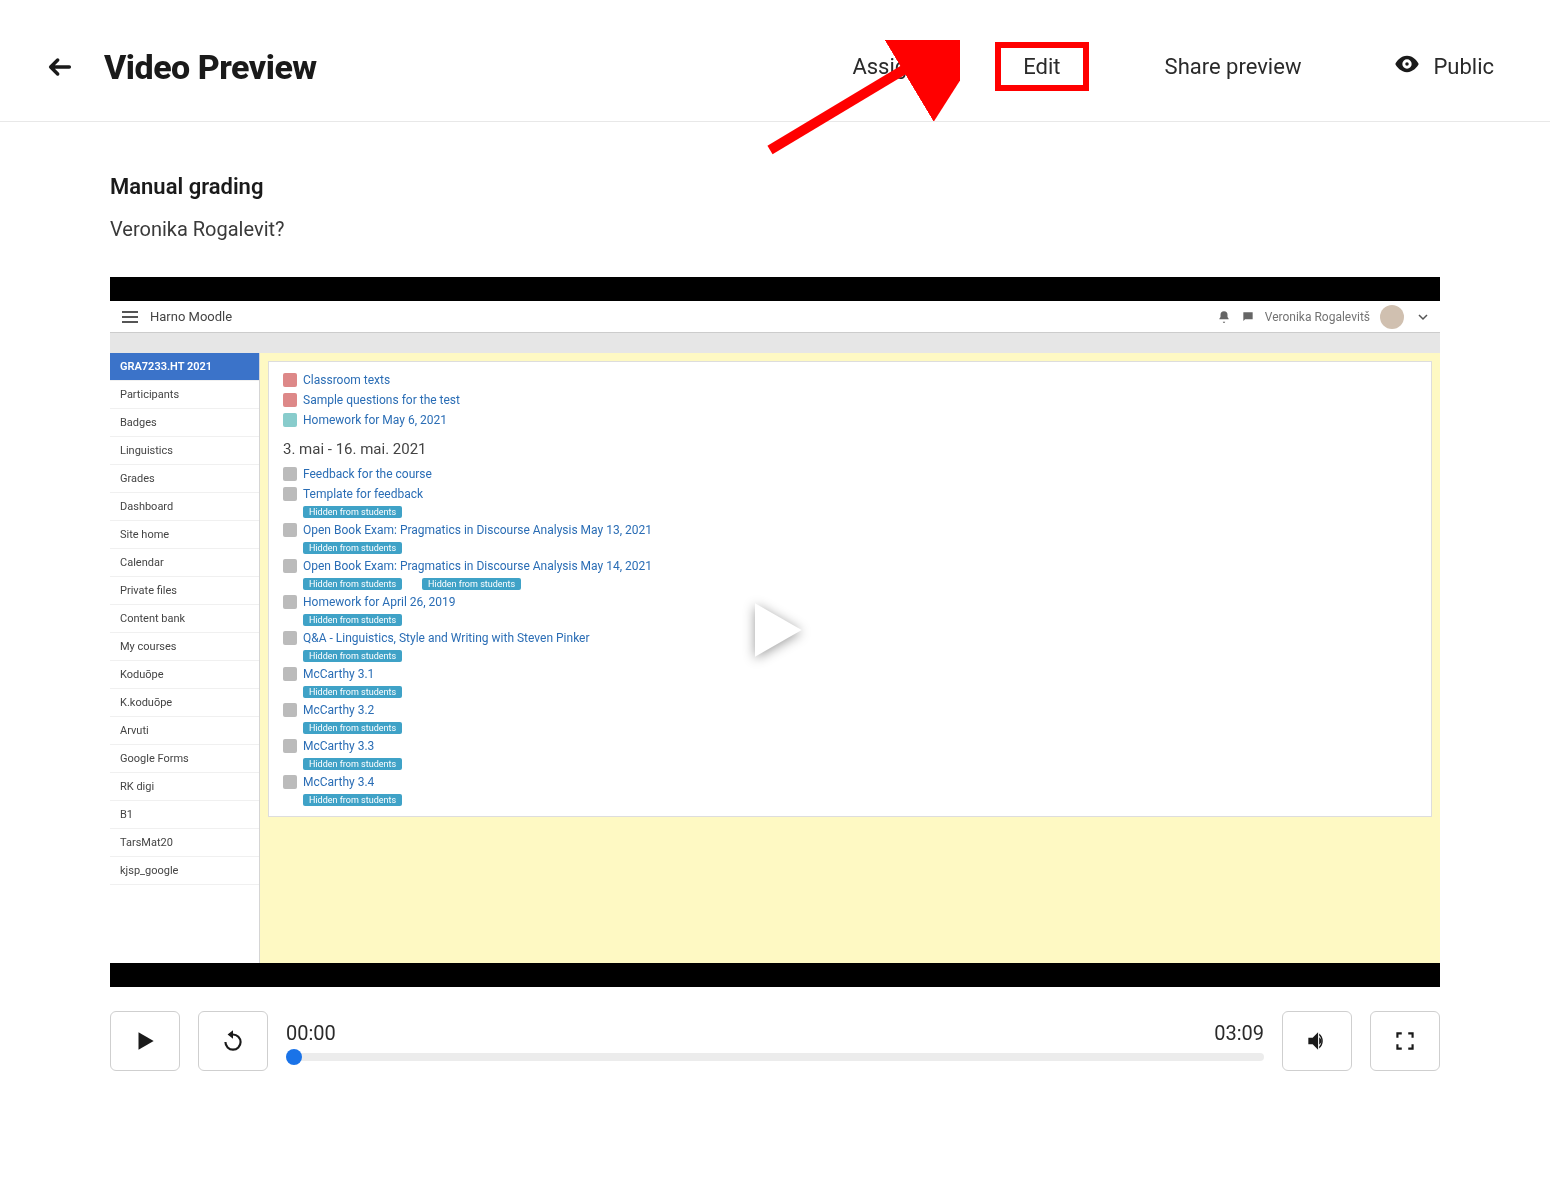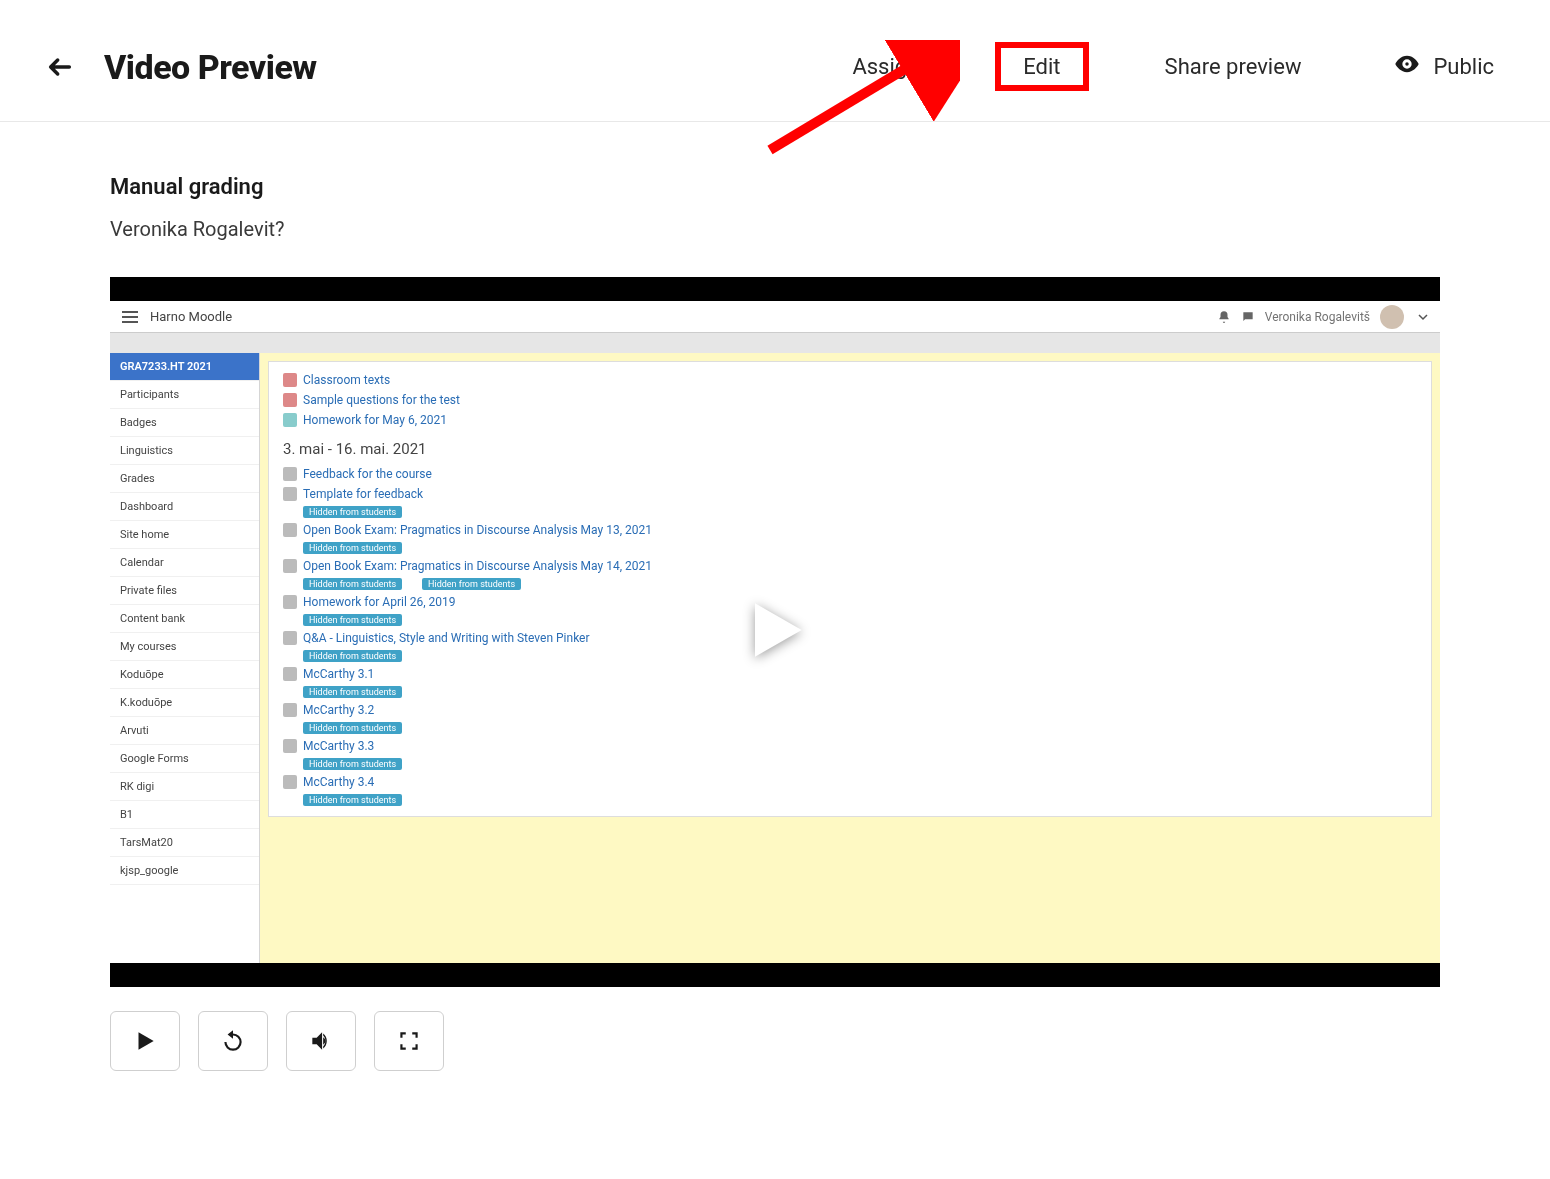--- a/index.html
+++ b/index.html
@@ -198,20 +198,29 @@
     <div class="ctrl-btn">
       <svg viewBox="0 0 24 24">
           <path d="M6 4l14 8-14 8V4z"></path>
         </svg>
     </div>
     <div class="ctrl-btn">
       <svg viewBox="0 0 24 24">
           <path d="M12 5V2L7 6l5 4V7a6 6 0 11-6 6H4a8 8 0 108-8z"></path>
         </svg>
     </div>
+    <div class="time-track">
+      <div class="time-labels">
+        <span>00:00</span>
+        <span>03:09</span>
+      </div>
+      <div class="track">
+        <div class="track-thumb"></div>
+      </div>
+    </div>
     <div class="ctrl-btn">
       <svg viewBox="0 0 24 24">
           <path d="M4 9v6h4l5 5V4L8 9H4zm12 3a4 4 0 00-2-3.5v7A4 4 0 0016 12zm-2-7v2a7 7 0 010 10v2a9 9 0 000-14z"></path>
         </svg>
     </div>
     <div class="ctrl-btn">
       <svg viewBox="0 0 24 24">
           <path d="M4 4h5v2H6v3H4V4zm11 0h5v5h-2V6h-3V4zM4 15h2v3h3v2H4v-5zm14 0h2v5h-5v-2h3v-3z"></path>
         </svg>
     </div>

